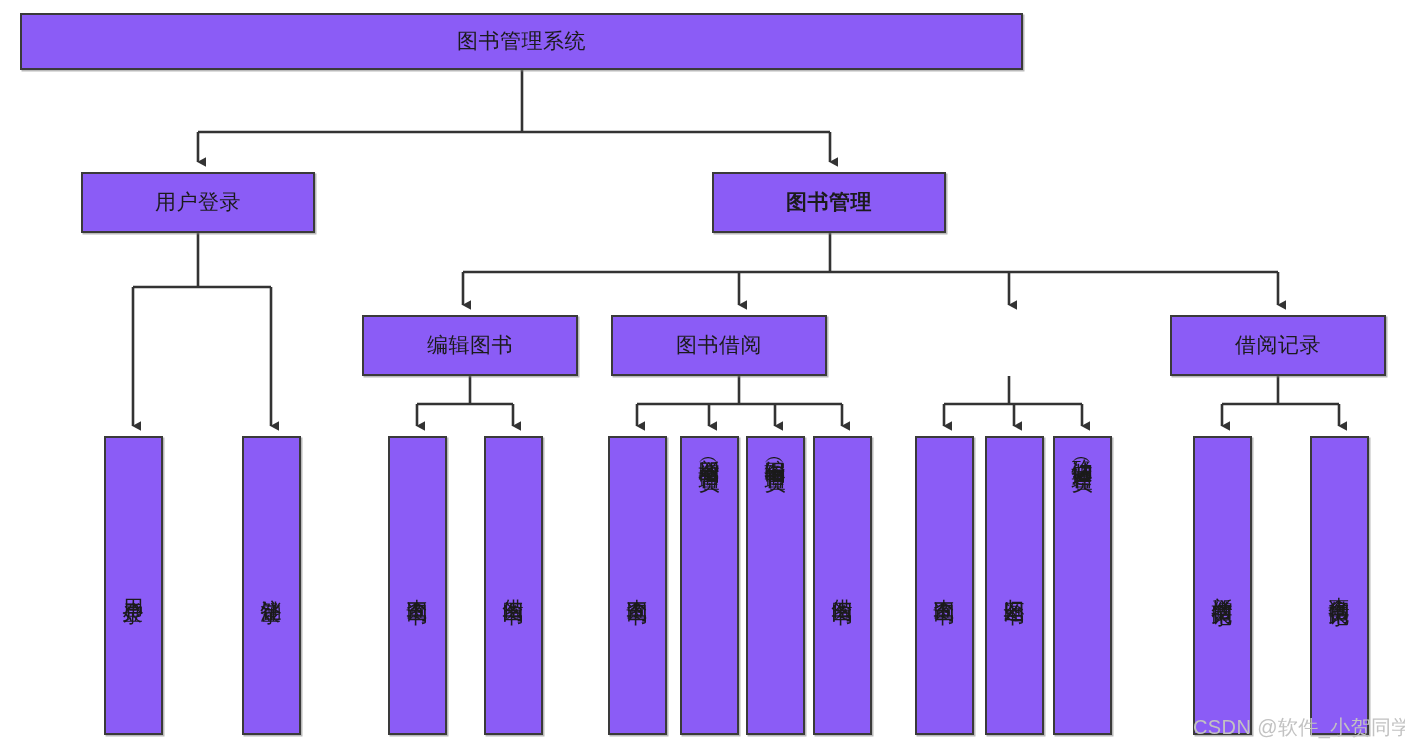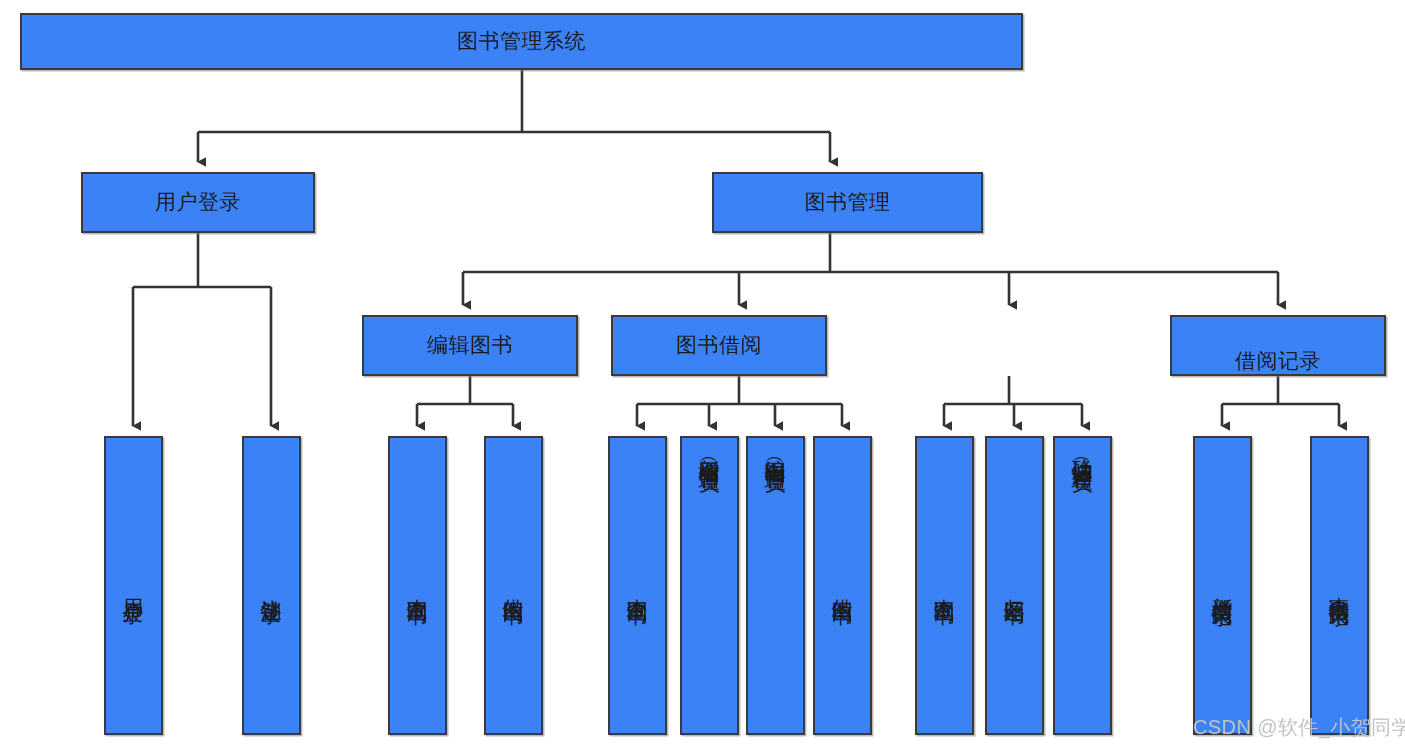--- a/index.html
+++ b/index.html
@@ -22,21 +22,21 @@
     position: absolute;
     left: 0;
     top: 0;
     width: 1405px;
     height: 747px;
     pointer-events: none;
   }
   .node {
     position: absolute;
     box-sizing: border-box;
-    background: #3b82f6;
+    background: #8b5cf6;
     border: 2px solid #3a3a3a;
     box-shadow: 1.5px 1.5px 0 rgba(130,130,130,0.55);
     display: flex;
     align-items: center;
     justify-content: center;
     color: #1b1b1b;
     z-index: 2;
   }
   .node .lbl {
     display: block;
@@ -142,34 +142,34 @@
   </svg>
 
   <div class="node h-node root-node" style="left:20px; top:13px; width:1003px; height:57px;">
     <span class="lbl">图书管理系统</span>
   </div>
 
   <div class="node h-node" style="left:81px; top:172px; width:234px; height:61px;">
     <span class="lbl">用户登录</span>
   </div>
 
-  <div class="node h-node" style="left:712px; top:172px; width:271px; height:61px;">
+  <div class="node h-node" style="left:712px; top:172px; width:234px; height:61px;font-weight:bold;">
     <span class="lbl">图书管理</span>
   </div>
 
   <div class="node h-node" style="left:362px; top:315px; width:216px; height:61px;">
     <span class="lbl">编辑图书</span>
   </div>
 
   <div class="node h-node" style="left:611px; top:315px; width:216px; height:61px;">
     <span class="lbl">图书借阅</span>
   </div>
 
 
-  <div class="node h-node" style="left:1170px; top:315px; width:216px; height:61px;align-items:flex-end;">
+  <div class="node h-node" style="left:1170px; top:315px; width:216px; height:61px;">
     <span class="lbl">借阅记录</span>
   </div>
 
   <div class="node v-node center" style="left:104px; top:436px; width:59px; height:299px;">
     <span class="lbl">用户登录</span>
   </div>
 
   <div class="node v-node center" style="left:242px; top:436px; width:59px; height:299px;">
     <span class="lbl">注销登录</span>
   </div>

